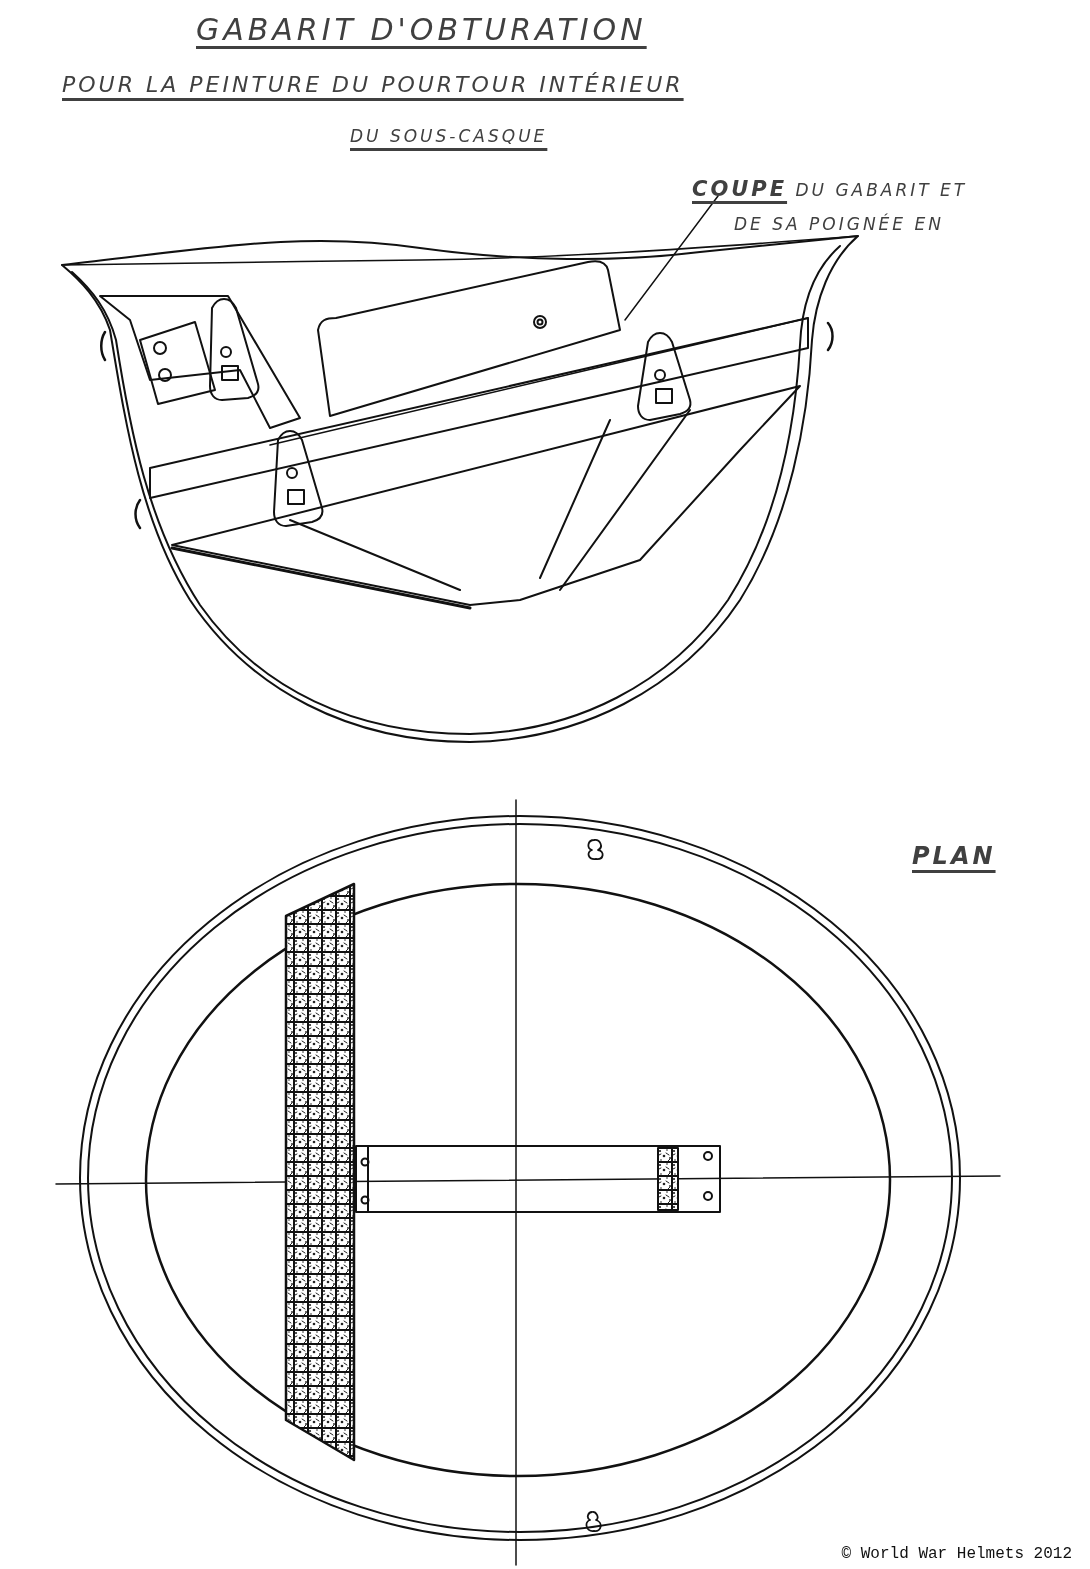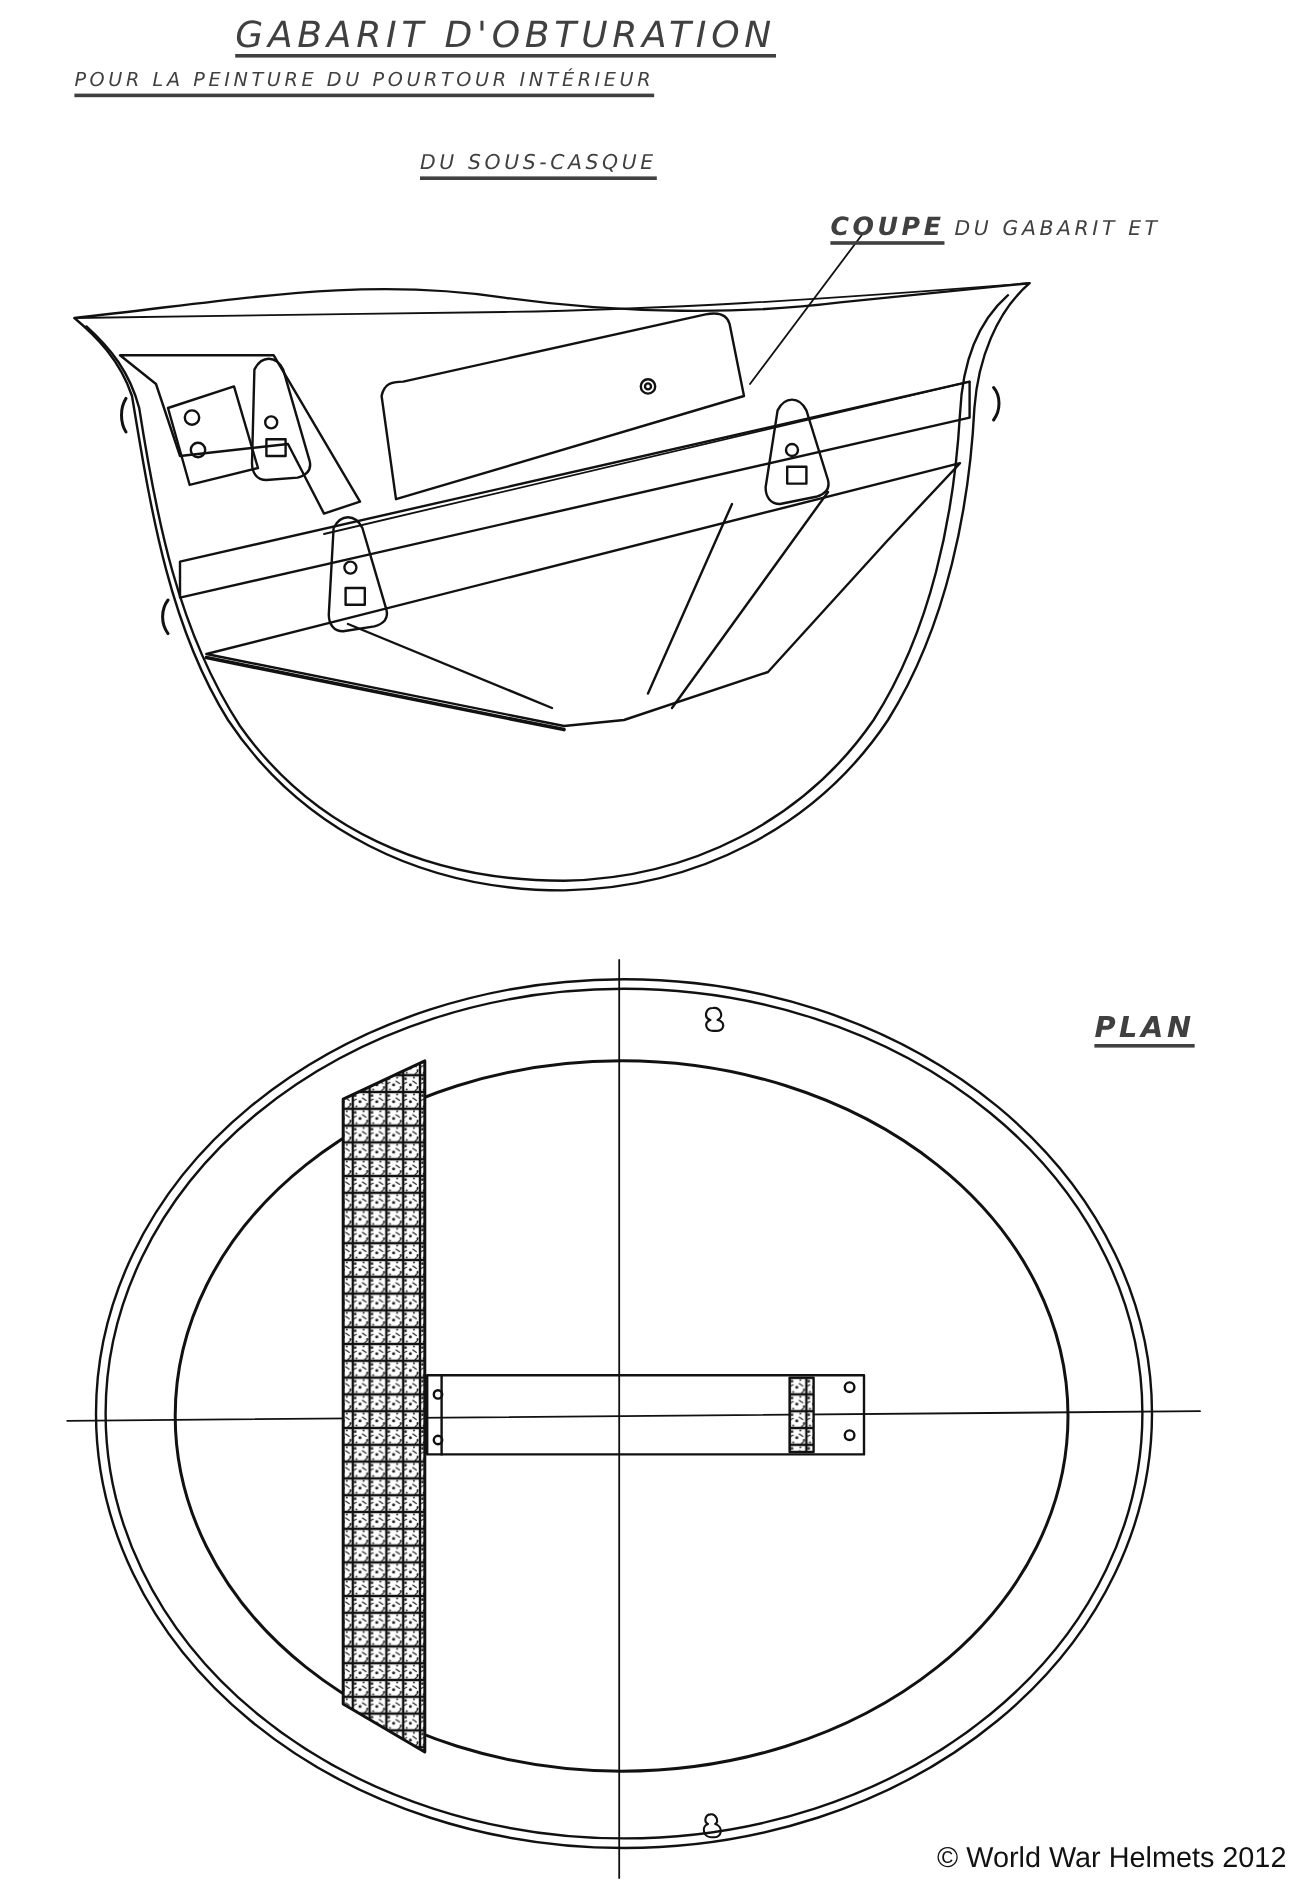--- a/index.html
+++ b/index.html
@@ -1,28 +1,28 @@
 <!DOCTYPE html>
 <html><head>
   <meta charset="utf-8">
   <style>
     html, body { margin: 0; padding: 0; background: #ffffff; }
     body { width: 1090px; height: 1569px; position: relative; overflow: hidden; font-family: "DejaVu Sans", sans-serif; color: #111; }
     .hand { font-family: "DejaVu Sans", sans-serif; font-style: italic; letter-spacing: 3px; color: #404040; position: absolute; white-space: nowrap; }
     .title { left: 196px; top: 12px; font-size: 30px; letter-spacing: 4px; }
-    .sub1 { left: 62px; top: 57px; font-size: 16px; }
+    .sub1 { left: 62px; top: 72px; font-size: 22px; }
     .sub2 { left: 350px; top: 106px; font-size: 17px; margin-top: 20px; }
     .ul { text-decoration: underline; text-decoration-thickness: 3px; text-underline-offset: 6px; }
     .callout { left: 692px; top: 172px; font-size: 17px; line-height: 34px; }
     .callout .l1 { display: block; }
     .callout .l2 { display: block; padding-left: 42px; }
     .callout .l3 { display: block; padding-left: 182px; }
     .callout .coupe { font-size: 21px; font-weight: bold; text-decoration: underline; text-decoration-thickness: 3px; text-underline-offset: 5px; }
     .plan { left: 912px; top: 842px; font-size: 24px; font-weight: bold; text-decoration: underline; text-decoration-thickness: 3px; text-underline-offset: 6px; }
-    .copyright { position: absolute; right: 18px; bottom: 6px; font-family: Liberation Sans, sans-serif; font-size: 24px; color: #111; }
+    .copyright { position: absolute; right: 18px; bottom: 6px; font-family: Liberation Mono, monospace; font-size: 16px; color: #111; }
     svg { position: absolute; left: 0; top: 0; }
   </style>
 </head>
 <body>
 
 <svg width="1090" height="1569" viewBox="0 0 1090 1569" fill="none" stroke="#111" stroke-width="2" stroke-linejoin="round" stroke-linecap="round">
   <defs>
     <pattern id="speckle" width="14" height="14" patternUnits="userSpaceOnUse">
       <rect width="14" height="14" fill="#fff"></rect>
       <circle cx="2" cy="3" r="1.1" fill="#222" stroke="none"></circle>
@@ -97,17 +97,18 @@
     <path d="M592 1512 c-4 0 -6 6 -2 8 c-6 2 -4 12 4 11 c8 1 9 -9 2 -11 c4 -2 0 -9 -4 -8 Z" stroke-width="1.8"></path>
   </g>
 </svg>
 
 <div class="hand title ul">GABARIT D'OBTURATION</div>
 <div class="hand sub1 ul">POUR LA PEINTURE DU POURTOUR INTÉRIEUR</div>
 <div class="hand sub2 ul">DU SOUS-CASQUE</div>
 
 <div class="hand callout">
   <span class="l1"><span class="coupe">COUPE</span><span> DU GABARIT ET</span></span>
+  <span class="l2">DE SA POIGNÉE  EN</span>
 </div>
 
 <div class="hand plan">PLAN</div>
 
 <div class="copyright">© World War Helmets 2012</div>
 
 </body></html>

